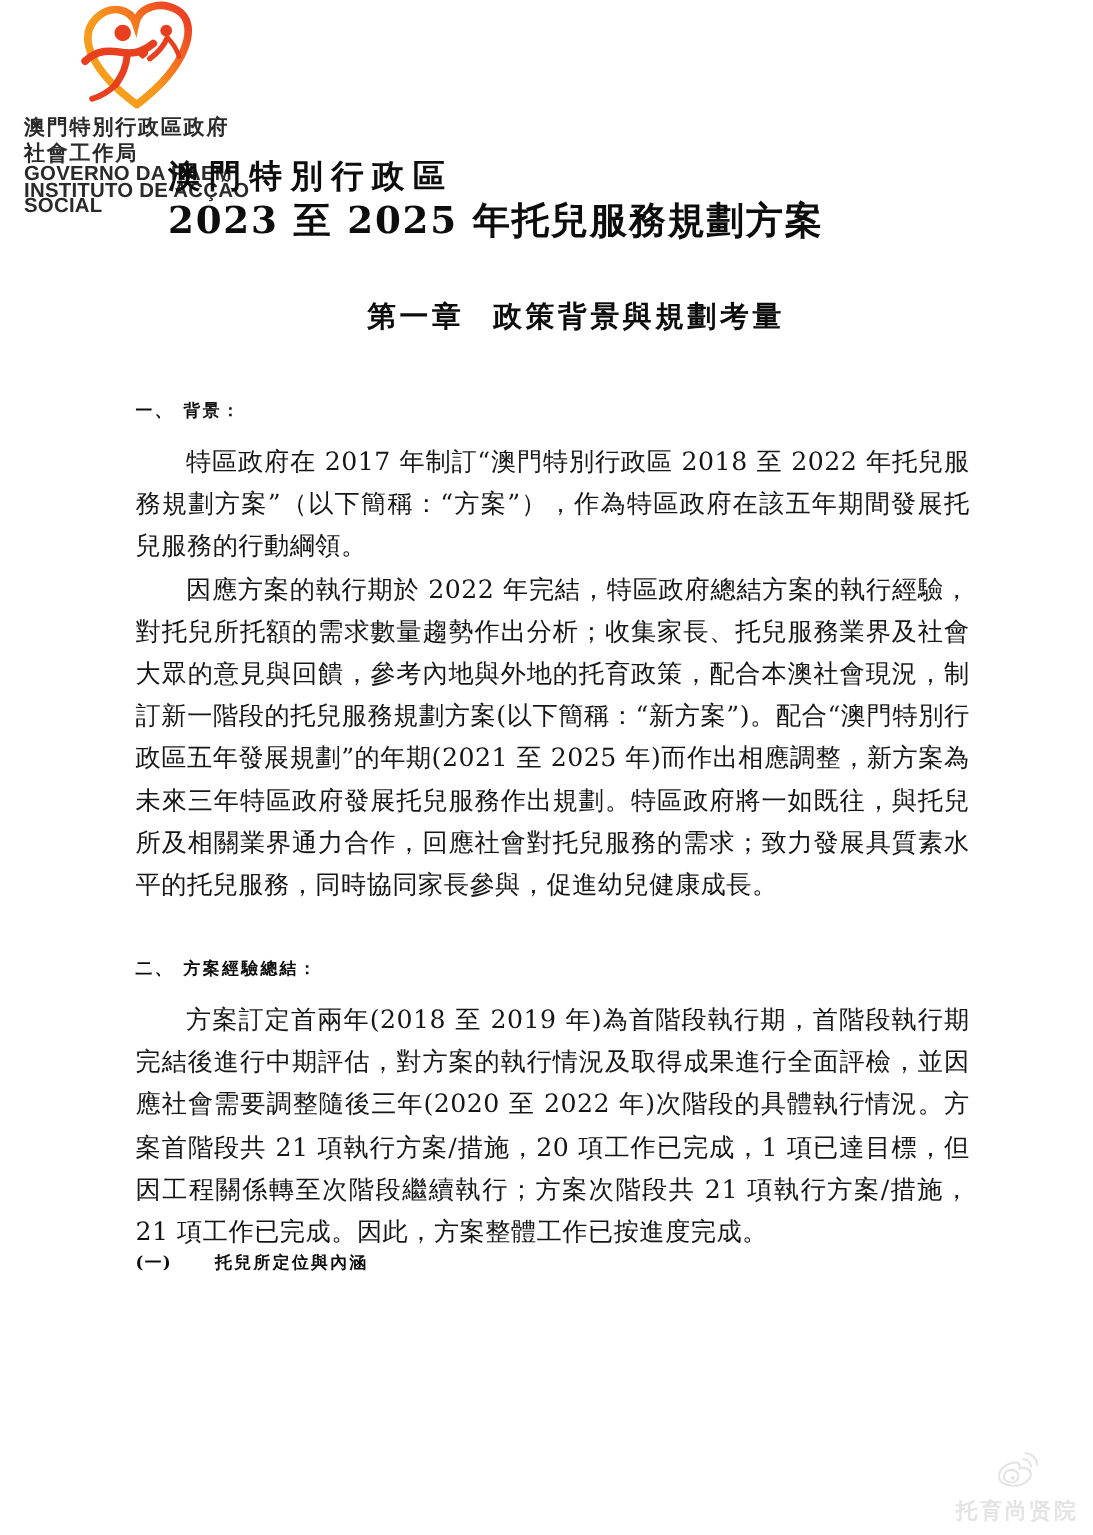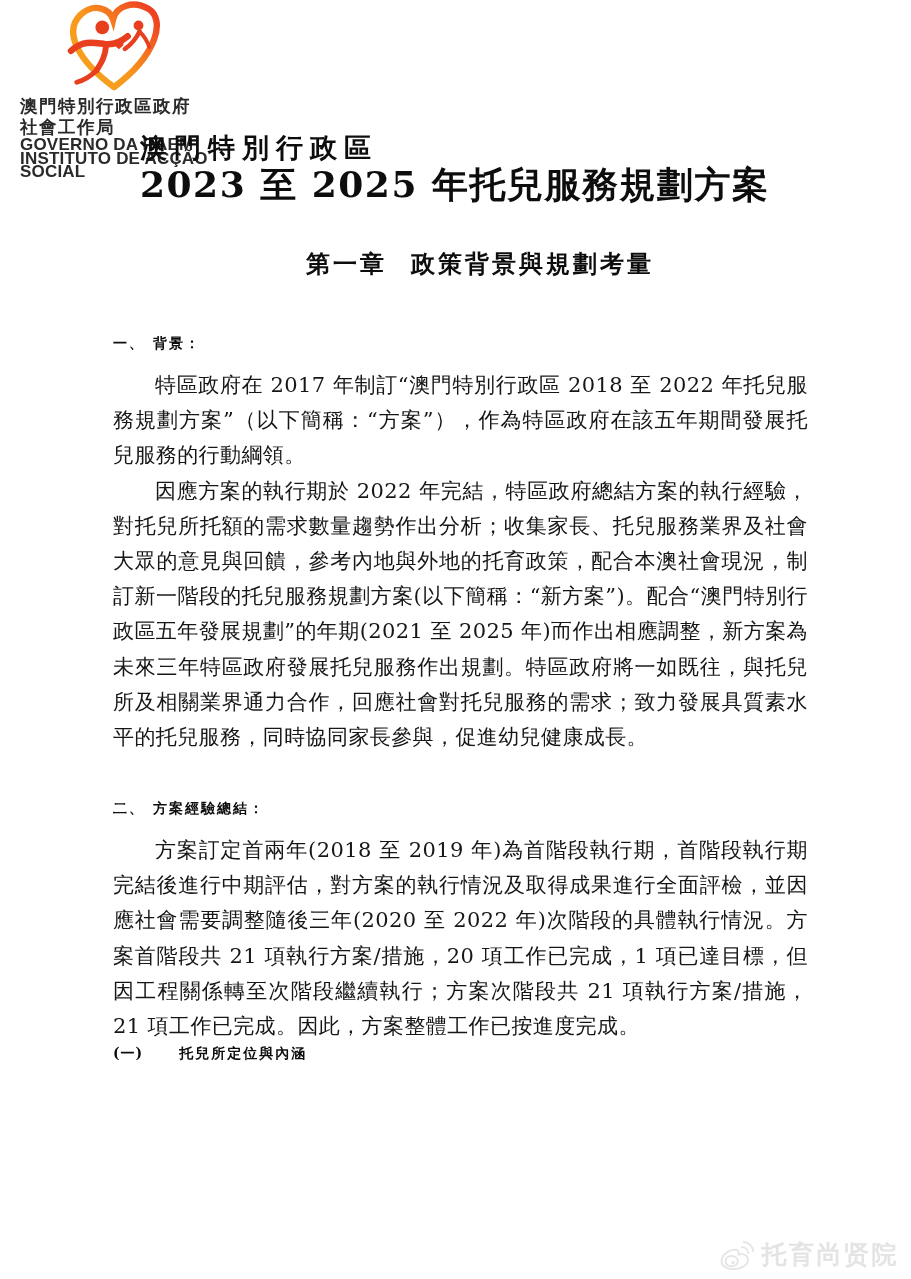--- a/index.html
+++ b/index.html
@@ -13,21 +13,21 @@
   .logo-svg { width:118px; height:94px; display:block; margin:0 auto 2px auto; }
   .org-zh { font-family:"Liberation Sans",sans-serif; font-weight:bold;
             font-size:17.5px; line-height:21px; letter-spacing:1.5px; color:#2a2a2a; }
   .org-pt { font-family:"Liberation Sans",sans-serif; font-weight:bold;
             font-size:17px; line-height:13.5px; letter-spacing:0.2px; color:#2a2a2a; }
 
   
   #title-block { position:absolute; left:140px; top:130px; width:680px;
                  text-align:left; font-weight:bold; color:#0d0d0d; }
   .title-line1 { font-size:27px; line-height:36px; letter-spacing:7px; }
-  .title-line2 { font-size:36px; line-height:36px; letter-spacing:1.5px; }
+  .title-line2 { font-size:31px; line-height:36px; letter-spacing:1.5px; }
 
   #chapter { position:absolute; left:140px; top:248px; width:680px; text-align:center;
              font-weight:bold; font-size:24px; letter-spacing:3px; color:#0d0d0d; }
   .chapter-gap { display:inline-block; width:24px; }
 
   
   .content { position:absolute; left:113px; width:695px; }
   .sec-heading { font-weight:bold; font-size:14px; line-height:34px;
                  letter-spacing:2px; color:#0d0d0d; }
   .sec-heading .h-num { margin-right:8px; }
@@ -36,21 +36,21 @@
            text-align:justify; text-indent:2em; letter-spacing:0.4px; color:#161616; }
   p.body + p.body { margin-top:0; }
   #sec1 { top:326px; }
   #sec2 { top:791px; }
   #sub1 { top:1036px; }
 
   
   #watermark { position:absolute; right:12px; bottom:8px; display:flex;
                align-items:center; gap:7px; color:#e4e4e4;
                font-family:"Liberation Sans",sans-serif; font-weight:bold;
-               font-size:25px; letter-spacing:2.5px; user-select:none; }
+               font-size:18px; letter-spacing:2.5px; user-select:none;flex-direction:column; }
   .weibo-svg { width:37px; height:32px; }
 </style>
 </head>
 <body>
 
 <div id="header-block">
   <svg class="logo-svg" viewBox="0 0 120 96" aria-hidden="true">
     <defs>
       <linearGradient id="hg" x1="0" y1="0.9" x2="1" y2="0.1">
         <stop offset="0" stop-color="#F6A41C"></stop>

